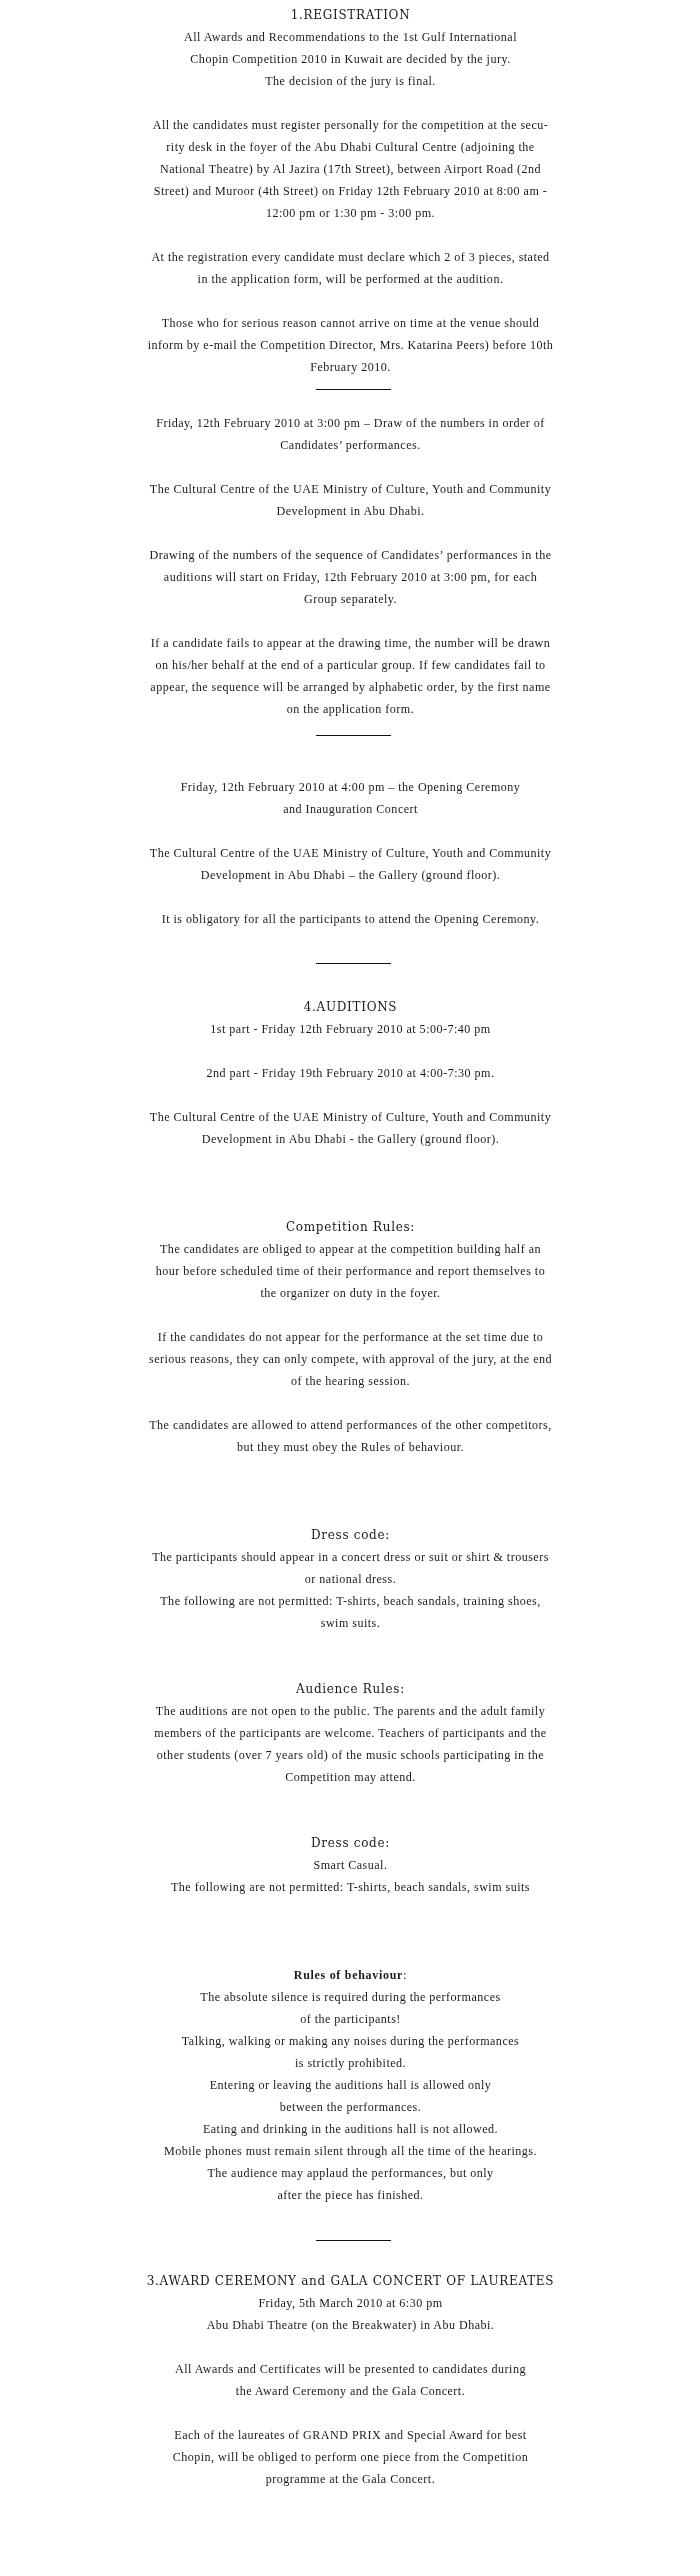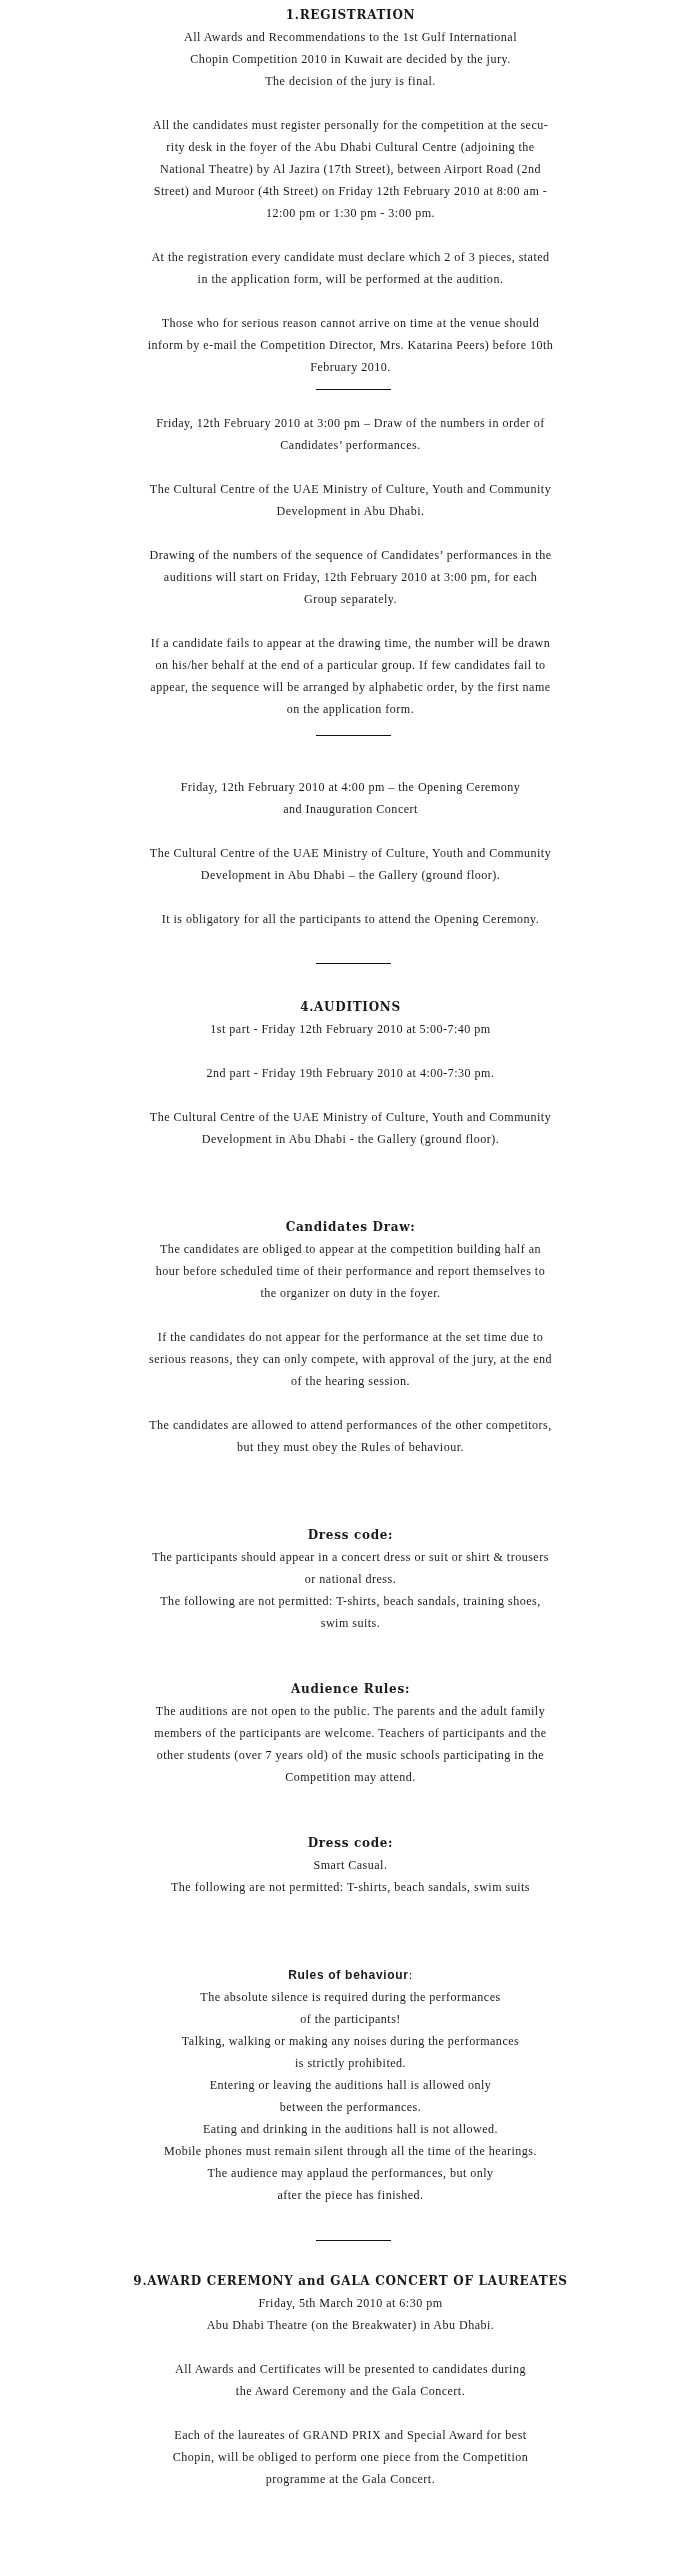--- a/index.html
+++ b/index.html
@@ -20,21 +20,21 @@
     height: 22px;
     line-height: 22px;
     font-size: 13px;
     letter-spacing: 0.5px;
     white-space: nowrap;
     font-family: "Liberation Serif", "DejaVu Serif", serif;
     transform: scaleX(0.93);
     transform-origin: center;
   }
   .ttl {
-    font-weight: bold;
+    font-weight: normal;
     font-family: "DejaVu Serif", serif;
     font-size: 12px;
     letter-spacing: 0.7px;
     transform: none;
   }
   .gap { height: 22px; }
   .gap2 { height: 44px; }
   .gap3 { height: 66px; }
   .divider-wrap { height: 22px; position: relative; }
   .divider {
@@ -120,21 +120,21 @@
     <div class="ln ttl">4.AUDITIONS</div>
     <div class="ln">1st part - Friday 12th February 2010 at 5:00-7:40 pm</div>
     <div class="gap"></div>
     <div class="ln">2nd part - Friday 19th February 2010 at 4:00-7:30 pm.</div>
     <div class="gap"></div>
     <div class="ln">The Cultural Centre of the UAE Ministry of Culture, Youth and Community</div>
     <div class="ln">Development in Abu Dhabi - the Gallery (ground floor).</div>
     <div class="gap3"></div>
 
     <div>
-      <div class="ln ttl">Candidates Draw:</div>
+      <div class="ln ttl">Competition Rules:</div>
       <div class="ln">The candidates are obliged to appear at the competition building half an</div>
       <div class="ln">hour before scheduled time of their performance and report themselves to</div>
       <div class="ln">the organizer on duty in the foyer.</div>
       <div class="gap"></div>
       <div class="ln">If the candidates do not appear for the performance at the set time due to</div>
       <div class="ln">serious reasons, they can only compete, with approval of the jury, at the end</div>
       <div class="ln">of the hearing session.</div>
       <div class="gap"></div>
       <div class="ln">The candidates are allowed to attend performances of the other competitors,</div>
       <div class="ln">but they must obey the Rules of behaviour.</div>
@@ -160,42 +160,42 @@
     <div class="gap2"></div>
 
     <div>
       <div class="ln ttl">Dress code:</div>
       <div class="ln">Smart Casual.</div>
       <div class="ln">The following are not permitted: T-shirts, beach sandals, swim suits</div>
     </div>
     <div class="gap3"></div>
 
     <div>
-      <div class="ln" style="transform:none"><span class="ttl" style="font-family:Liberation Sans, sans-serif;font-size:12px;font-weight:bold;letter-spacing:0.7px">Rules of behaviour</span><span>:</span></div>
+      <div class="ln" style="transform:none"><span class="ttl" style="font-family:Liberation Serif, serif;font-size:12px;font-weight:bold;letter-spacing:0.7px">Rules of behaviour</span><span>:</span></div>
       <div class="ln">The absolute silence is required during the performances</div>
       <div class="ln">of the participants!</div>
       <div class="ln">Talking, walking or making any noises during the performances</div>
       <div class="ln">is strictly prohibited.</div>
       <div class="ln">Entering or leaving the auditions hall is allowed only</div>
       <div class="ln">between the performances.</div>
       <div class="ln">Eating and drinking in the auditions hall is not allowed.</div>
       <div class="ln">Mobile phones must remain silent through all the time of the hearings.</div>
       <div class="ln">The audience may applaud the performances, but only</div>
       <div class="ln">after the piece has finished.</div>
     </div>
   </section>
 
   <div style="height:23.4px"></div>
   <div class="divider-wrap">
       <div class="divider"></div>
     </div>
   <div style="height:19px"></div>
 
   <section class="sec">
-    <div class="ln ttl">9.AWARD CEREMONY and GALA CONCERT OF LAUREATES</div>
+    <div class="ln ttl">3.AWARD CEREMONY and GALA CONCERT OF LAUREATES</div>
     <div class="ln">Friday, 5th March 2010 at 6:30 pm</div>
     <div class="ln">Abu Dhabi Theatre (on the Breakwater) in Abu Dhabi.</div>
     <div class="gap"></div>
     <div class="ln">All Awards and Certificates will be presented to candidates during</div>
     <div class="ln">the Award Ceremony and the Gala Concert.</div>
     <div class="gap"></div>
     <div class="ln">Each of the laureates of GRAND PRIX and Special Award for best</div>
     <div class="ln">Chopin, will be obliged to perform one piece from the Competition</div>
     <div class="ln">programme at the Gala Concert.</div>
   </section>

